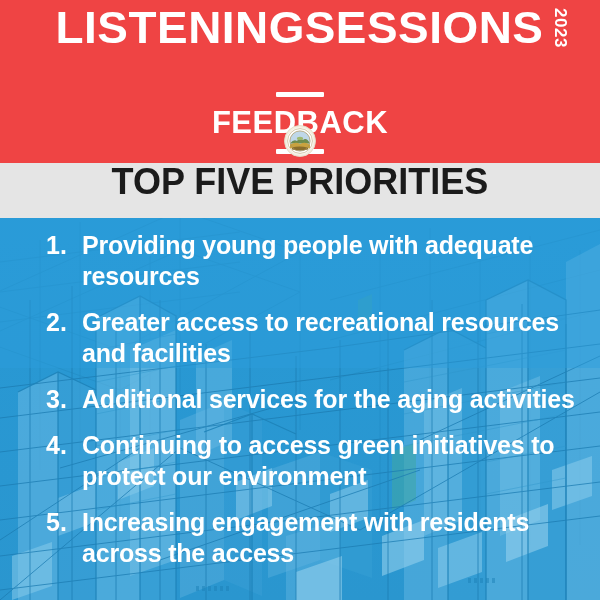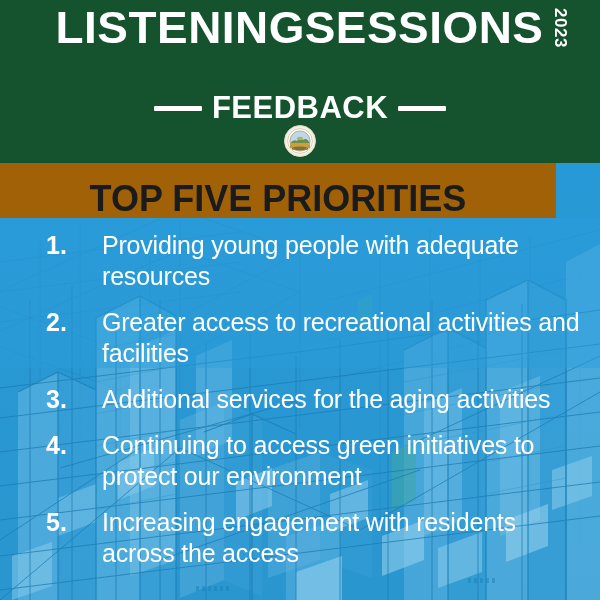--- a/index.html
+++ b/index.html
@@ -32,21 +32,21 @@
   }
 
   
   .header {
     position: absolute;
     left: 0;
     top: 0;
     width: 600px;
     height: 163px;
     z-index: 3;
-    background: #14532d;
+    background: #ef4444;
   }
 
   .title-block {
     position: absolute;
     left: 0;
     top: 8px;
     width: 600px;
     text-align: center;
   }
 
@@ -87,20 +87,21 @@
 
   .feedback-row {
     position: absolute;
     left: 0;
     top: 92px;
     width: 600px;
     display: flex;
     align-items: center;
     justify-content: center;
     gap: 10px;
+    flex-direction: column;
   }
   .fb-rule {
     width: 48px;
     height: 5px;
     background: #ffffff;
     border-radius: 1px;
   }
   .feedback-word {
     color: #ffffff;
     font-weight: 700;
@@ -135,26 +136,26 @@
     text-align: left;
     white-space: nowrap;
   }
   .exec-name span { display: block; }
 
   
   .banner {
     position: absolute;
     left: 0;
     top: 163px;
-    width: 556px;
+    width: 600px;
     height: 55px;
-    background: #a16207;
+    background: #e5e5e5;
     z-index: 3;
     display: flex;
-    align-items: flex-end;
+    align-items: flex-start;
     justify-content: center;
   }
   .banner-title {
     color: #1b1b1b;
     font-weight: 700;
     font-size: 36px;
     line-height: 38px;
     letter-spacing: 0px;
     white-space: nowrap;
     font-family: "Liberation Sans", sans-serif;
@@ -181,25 +182,24 @@
     width: 36px;
     color: #ffffff;
     font-weight: 700;
     font-size: 25px;
     line-height: 31px;
     text-align: left;
   }
   .txt {
     flex: 1 1 auto;
     color: #ffffff;
-    font-weight: 400;
+    font-weight: 700;
     font-size: 25px;
     line-height: 31px;
     letter-spacing: -0.2px;
-    margin-left: 20px;
   }
 </style>
 </head>
 <body>
 
 <div id="poster">
 
   <svg id="bg-city" viewBox="0 0 600 600" preserveAspectRatio="none" aria-hidden="true">
     <defs>
       <clipPath id="clipAll">
@@ -363,21 +363,21 @@
 
   <div class="list">
 
     <div class="item">
       <div class="num">1.</div>
       <div class="txt">Providing young people with adequate resources</div>
     </div>
 
     <div class="item">
       <div class="num">2.</div>
-      <div class="txt">Greater access to recreational activities and facilities</div>
+      <div class="txt">Greater access to recreational resources and facilities</div>
     </div>
 
     <div class="item">
       <div class="num">3.</div>
       <div class="txt">Additional services for the aging activities</div>
     </div>
 
     <div class="item">
       <div class="num">4.</div>
       <div class="txt">Continuing to access green initiatives to protect our environment</div>

